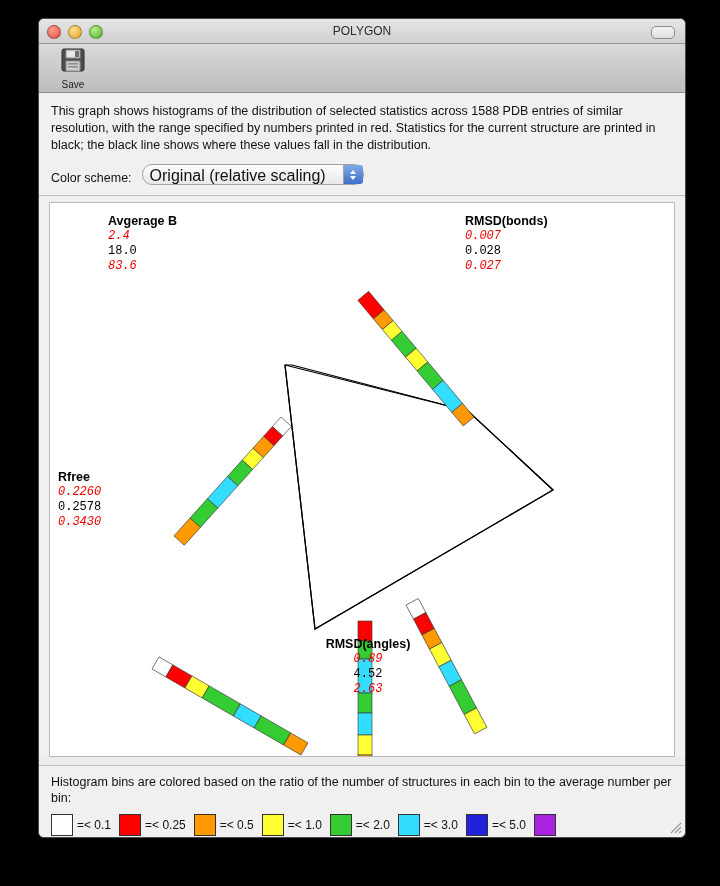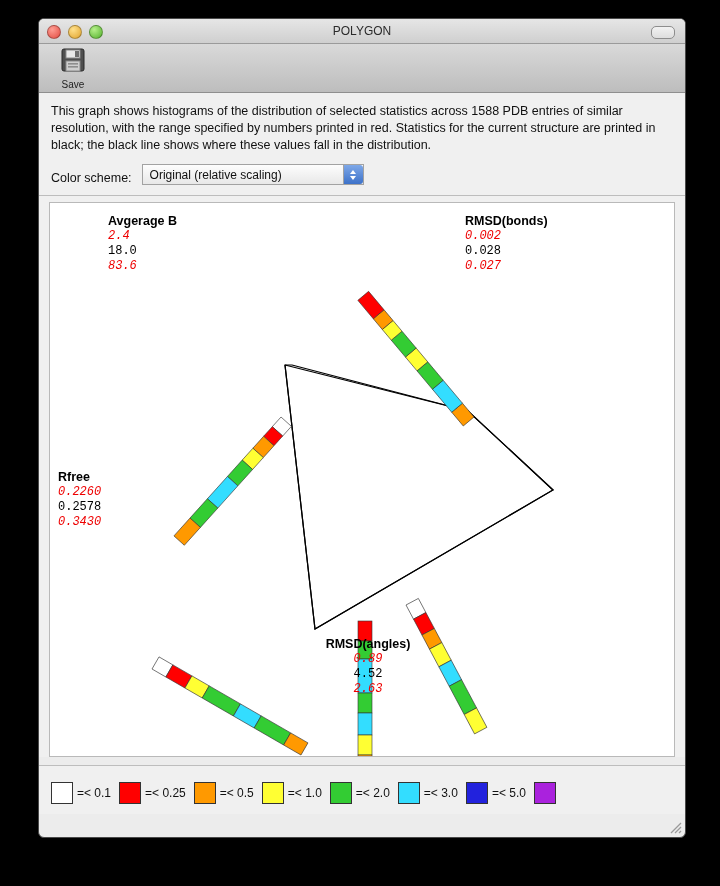--- a/index.html
+++ b/index.html
@@ -103,22 +103,22 @@
   .scheme-label {
     font-size: 12.5px;
     color: #111;
   }
   .combo {
     position: relative;
     width: 222px;
     height: 21px;
     background: linear-gradient(to bottom,#fdfdfd,#e8e8e8);
     border: 1px solid #a2a2a2;
-    border-radius: 0;
-    font-size: 12px;
+    border-radius: 10px;
+    font-size: 16px;
     color: #111;
     line-height: 21px;
     padding-left: 7px;
     box-sizing: border-box;
   }
   .combo .arrows {
     position: absolute;
     right: 0; top: 0;
     width: 19px; height: 100%;
     background: linear-gradient(to bottom,#7ea8e8,#3d72c9);
@@ -301,21 +301,21 @@
 
       <div class="vlabel" style="left:58px; top:11px;">
         <div class="vtitle">Avgerage B</div>
         <div class="vred">2.4</div>
         <div class="vblack">18.0</div>
         <div class="vred">83.6</div>
       </div>
 
       <div class="vlabel" style="left:415px; top:11px;">
         <div class="vtitle">RMSD(bonds)</div>
-        <div class="vred">0.002</div>
+        <div class="vred">0.007</div>
         <div class="vblack">0.028</div>
         <div class="vred">0.027</div>
       </div>
 
 
       <div class="vlabel" style="left:228px; top:434px; text-align:center; width:180px;">
         <div class="vtitle">RMSD(angles)</div>
         <div class="vred">0.89</div>
         <div class="vblack">4.52</div>
         <div class="vred">2.63</div>
@@ -324,20 +324,21 @@
       <div class="vlabel" style="left:8px; top:267px;">
         <div class="vtitle">Rfree</div>
         <div class="vred">0.2260</div>
         <div class="vblack">0.2578</div>
         <div class="vred">0.3430</div>
       </div>
     </div>
   </div>
 
   <div class="legend">
+    <div>Histogram bins are colored based on the ratio of the number of structures in each bin to the average number per bin:</div>
     <div class="swatches">
       <div class="sw-item">
         <div class="sw" style="background:#ffffff"></div>
         <div class="sw-label">=&lt; 0.1</div>
       </div>
       <div class="sw-item">
         <div class="sw" style="background:#ff0000"></div>
         <div class="sw-label">=&lt; 0.25</div>
       </div>
       <div class="sw-item">

